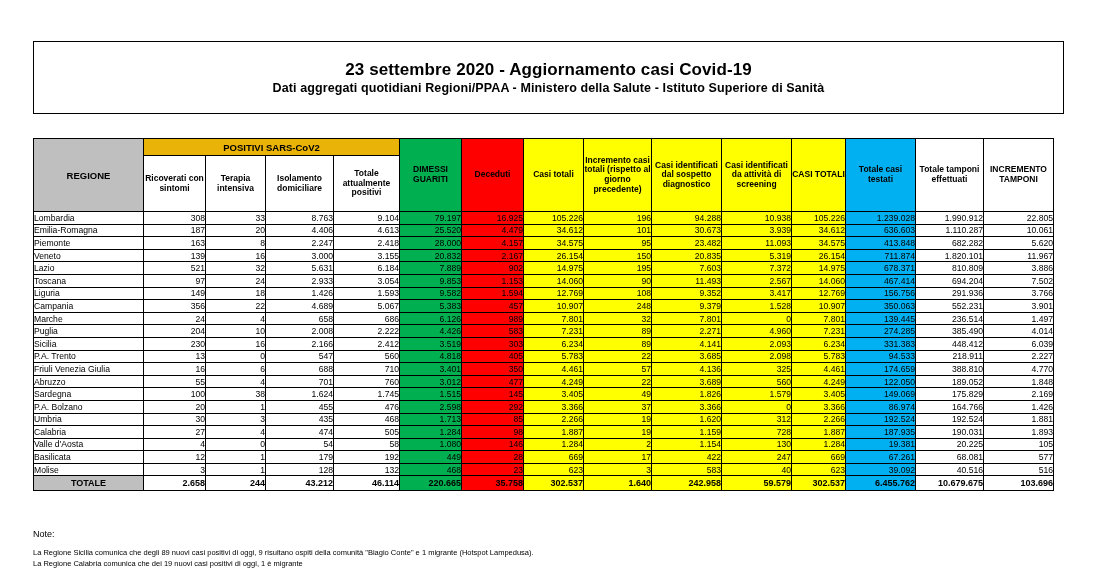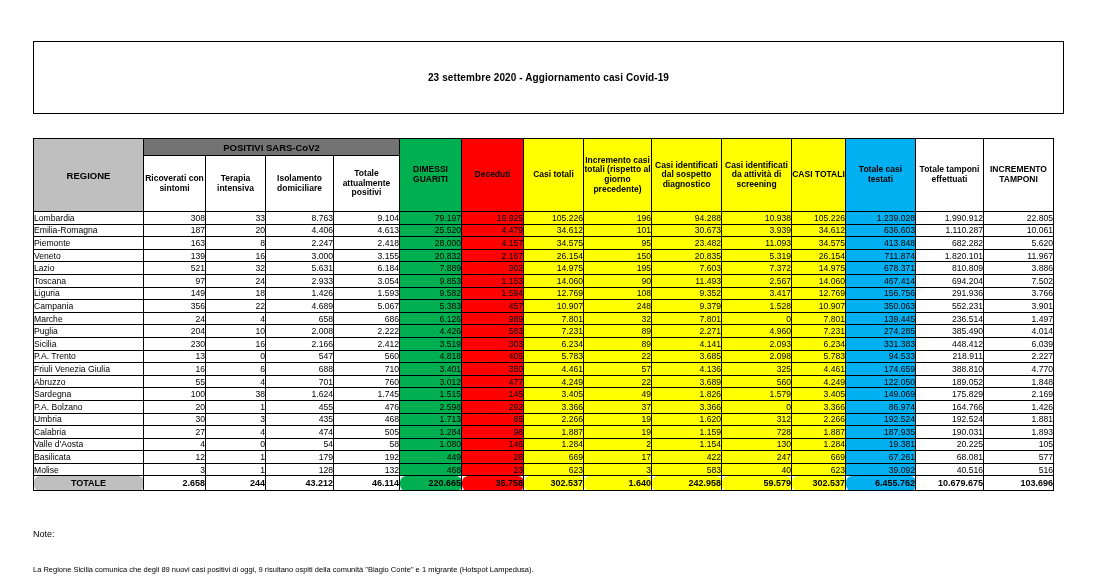--- a/index.html
+++ b/index.html
@@ -29,21 +29,21 @@
     width: 1031px;
     height: 73px;
     border: 1px solid #000000;
     box-sizing: border-box;
     display: flex;
     flex-direction: column;
     align-items: center;
     justify-content: center;
   }
   .header-line1 {
-    font-size: 10px;
+    font-size: 17px;
     font-weight: bold;
     letter-spacing: 0.1px;
     margin-bottom: 1px;
   }
   .header-line2 {
     font-size: 12.5px;
     font-weight: bold;
     letter-spacing: 0.1px;
   }
 
@@ -57,21 +57,21 @@
     font-size: 9px;
   }
   table.main th, table.main td {
     border: 1px solid #000000;
     padding: 0;
     box-sizing: border-box;
   }
 
   
   .grp-head {
-    background: #737373;
+    background: #eab308;
     font-size: 9.5px;
     font-weight: bold;
     text-align: center;
     height: 17px;
   }
   .col-head {
     font-size: 8.5px;
     font-weight: bold;
     text-align: center;
     vertical-align: middle;
@@ -104,21 +104,20 @@
     font-size: 8.6px;
     white-space: nowrap;
     overflow: hidden;
   }
 
   
   tr.total td {
     font-weight: bold;
     height: 15px;
     font-size: 9px;
-    border-radius: 6px;
   }
   tr.total td.region {
     text-align: center;
     padding-left: 0;
     background: #bfbfbf;
   }
 
   
   .c-white  { background: #ffffff; }
   .c-green  { background: #00b050; }
@@ -136,33 +135,34 @@
   .notes {
     position: absolute;
     left: 33px;
     top: 528px;
     width: 1031px;
     font-size: 8px;
     line-height: 1.45;
   }
   .notes .note-title {
     font-size: 9px;
-    margin-bottom: 24px;
+    margin-bottom: 7px;
   }
   .notes .note-line {
     font-size: 7.5px;
   }
 </style>
 </head>
 <body>
 
 <div class="page">
 
   <div class="header-box">
     <div class="header-line1">23 settembre 2020 - Aggiornamento casi Covid-19</div>
+    <div class="header-line2">Dati aggregati quotidiani Regioni/PPAA - Ministero della Salute - Istituto Superiore di Sanità</div>
   </div>
 
   <table class="main">
     <colgroup>
       <col style="width:110px">
       <col style="width:62px">
       <col style="width:60px">
       <col style="width:68px">
       <col style="width:66px">
       <col style="width:62px">
@@ -572,15 +572,16 @@
           <td class="num c-cyan">6.455.762</td>
           <td class="num c-white">10.679.675</td>
           <td class="num c-white">103.696</td>
         </tr>
       </tbody>
   </table>
 
   <div class="notes">
     <div class="note-title">Note:</div>
     <div class="note-line">La Regione Sicilia comunica che degli 89 nuovi casi positivi di oggi, 9 risultano ospiti della comunità "Biagio Conte" e 1 migrante (Hotspot Lampedusa).</div>
+    <div class="note-line">La Regione Calabria comunica che dei 19 nuovi casi positivi di oggi, 1 è migrante</div>
   </div>
 
 </div>
 
 </body></html>

